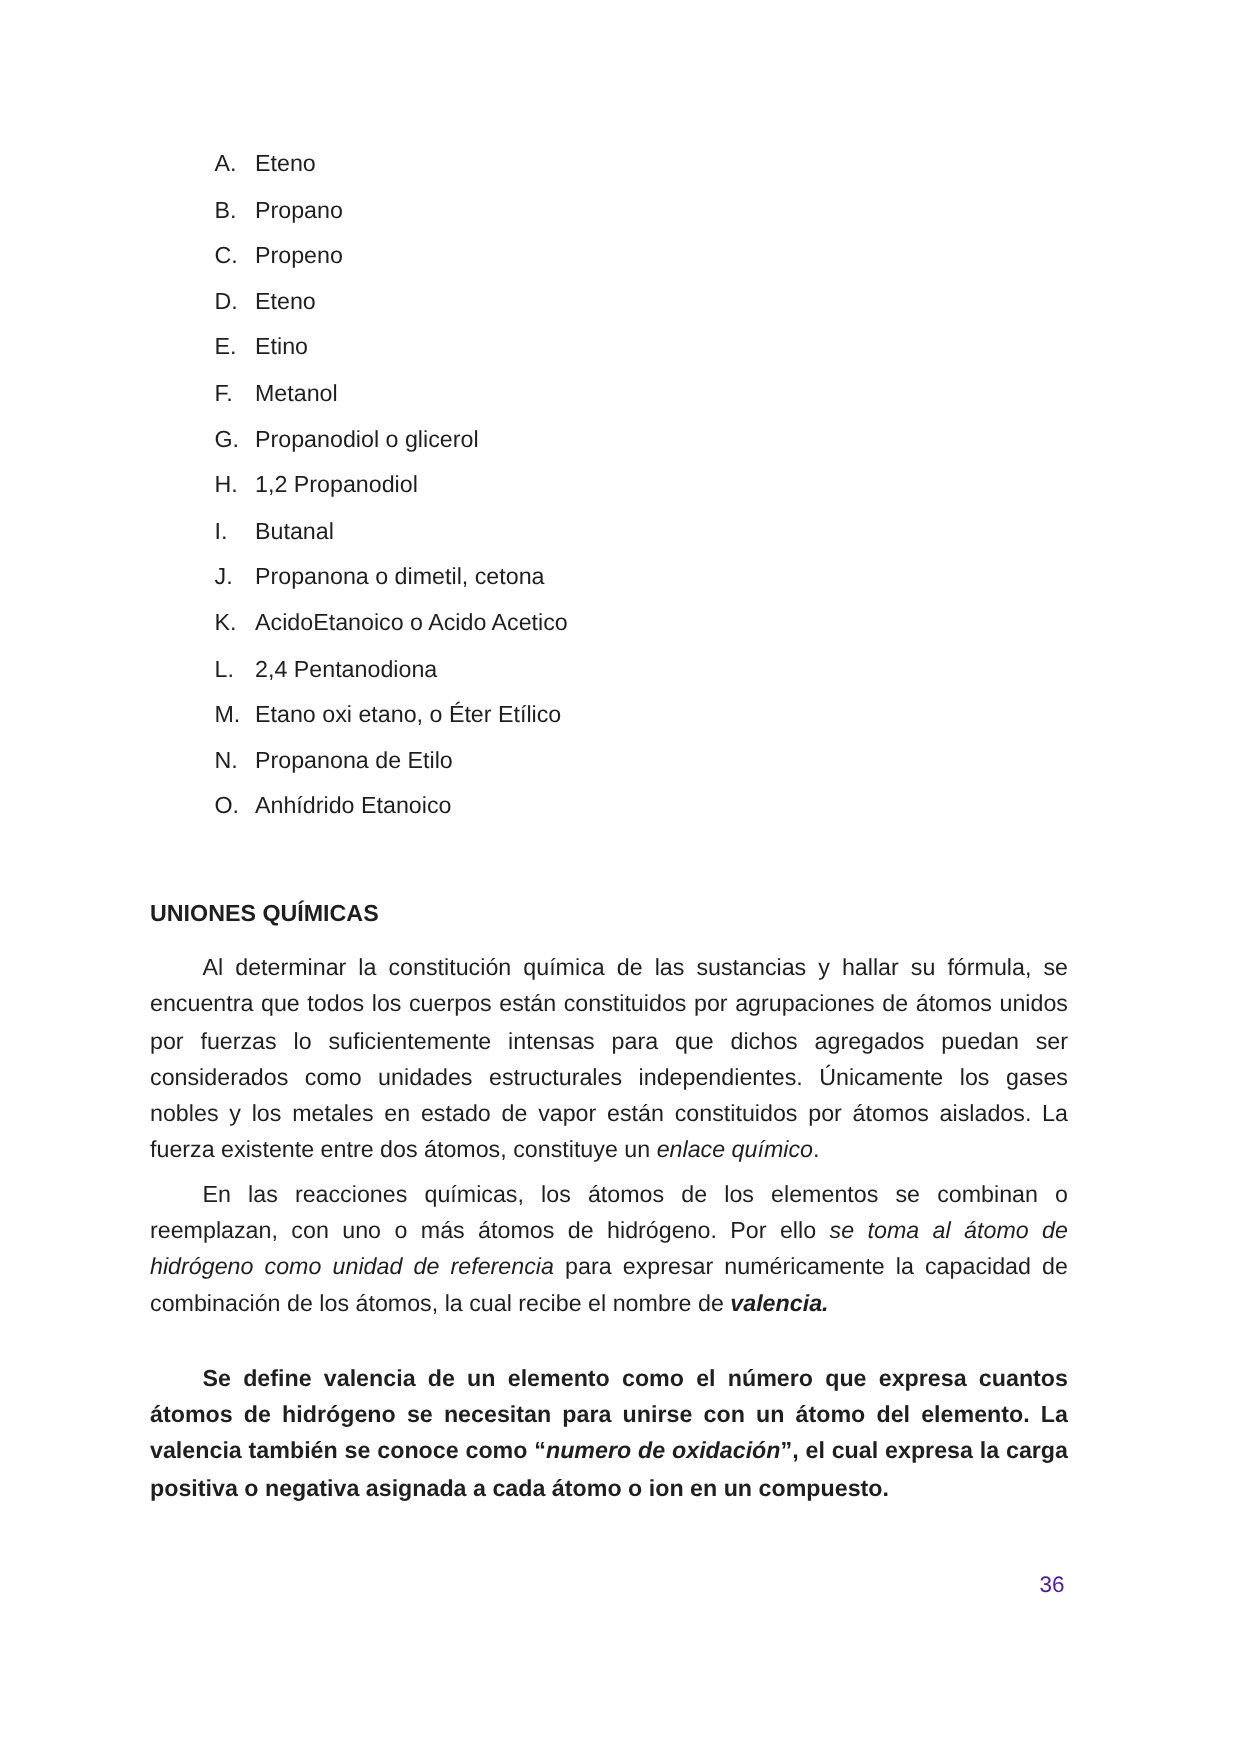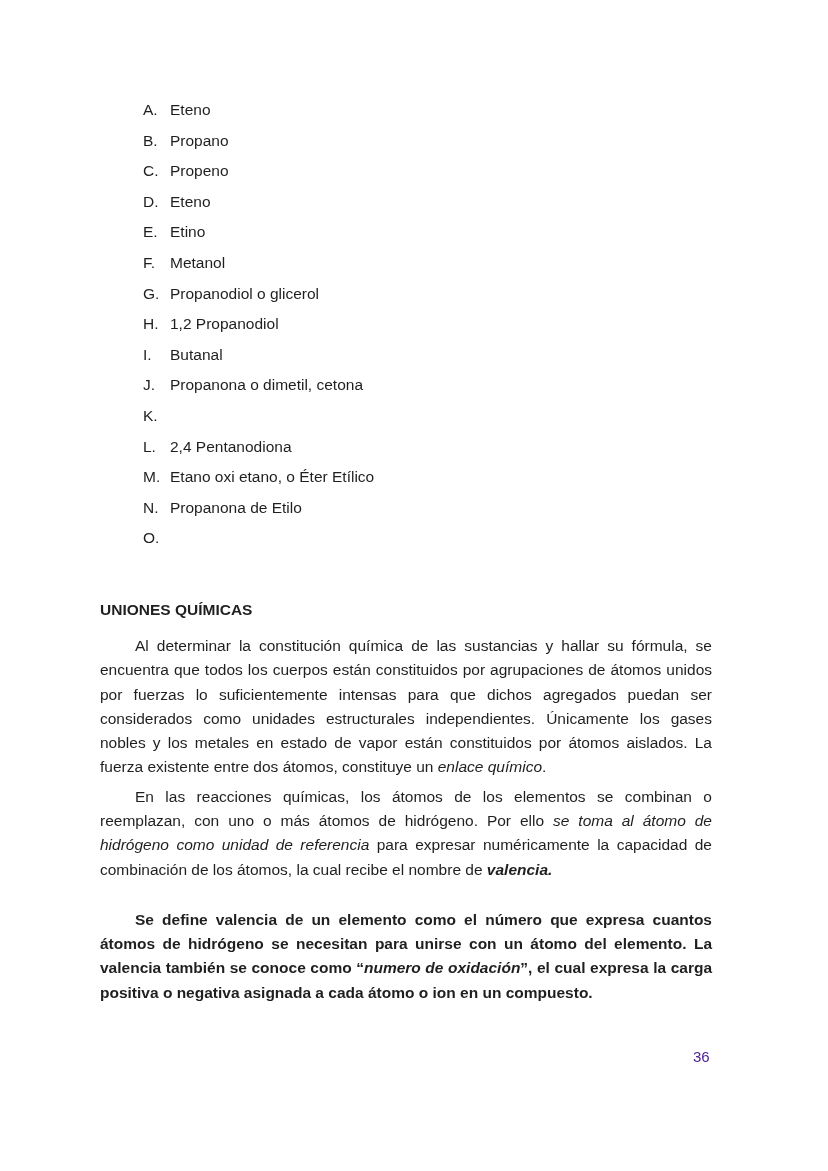--- a/index.html
+++ b/index.html
@@ -106,35 +106,37 @@
         <li>
           <span class="li-letter">I.</span>
           <span class="li-text">Butanal</span>
         </li>
         <li>
           <span class="li-letter">J.</span>
           <span class="li-text">Propanona o dimetil, cetona</span>
         </li>
         <li>
           <span class="li-letter">K.</span>
+          <span class="li-text">AcidoEtanoico o Acido Acetico</span>
         </li>
         <li>
           <span class="li-letter">L.</span>
           <span class="li-text">2,4 Pentanodiona</span>
         </li>
         <li>
           <span class="li-letter">M.</span>
           <span class="li-text">Etano oxi etano, o Éter Etílico</span>
         </li>
         <li>
           <span class="li-letter">N.</span>
           <span class="li-text">Propanona de Etilo</span>
         </li>
         <li>
           <span class="li-letter">O.</span>
+          <span class="li-text">Anhídrido Etanoico</span>
         </li>
       </ol>
     <h2 class="section-heading">UNIONES QUÍMICAS</h2>
     <p class="body-para para-1"><span class="seg-normal">Al determinar la constitución química de las sustancias y hallar su fórmula, se encuentra que todos los cuerpos están constituidos por agrupaciones de átomos unidos por fuerzas lo suficientemente intensas para que dichos agregados puedan ser considerados como unidades estructurales independientes. Únicamente los gases nobles y los metales en estado de vapor están constituidos por átomos aislados. La fuerza existente entre dos átomos, constituye un </span><span class="seg-italic">enlace químico</span><span class="seg-normal">.</span></p>
     <p class="body-para para-2"><span class="seg-normal">En las reacciones químicas, los átomos de los elementos se combinan o reemplazan, con uno o más átomos de hidrógeno. Por ello </span><span class="seg-italic">se toma al átomo de hidrógeno como unidad de referencia</span><span class="seg-normal"> para expresar numéricamente la capacidad de combinación de los átomos, la cual recibe el nombre de </span><span class="seg-bold-italic">valencia.</span></p>
     <p class="body-para para-3"><span class="seg-bold">Se define valencia de un elemento como el número que expresa cuantos átomos de hidrógeno se necesitan para unirse con un átomo del elemento. La valencia también se conoce como “</span><span class="seg-bold-italic">numero de oxidación</span><span class="seg-bold">”, el cual expresa la carga positiva o negativa asignada a cada átomo o ion en un compuesto.</span></p>
   </div>
   <div class="page-number">36</div>
 </div>
 

